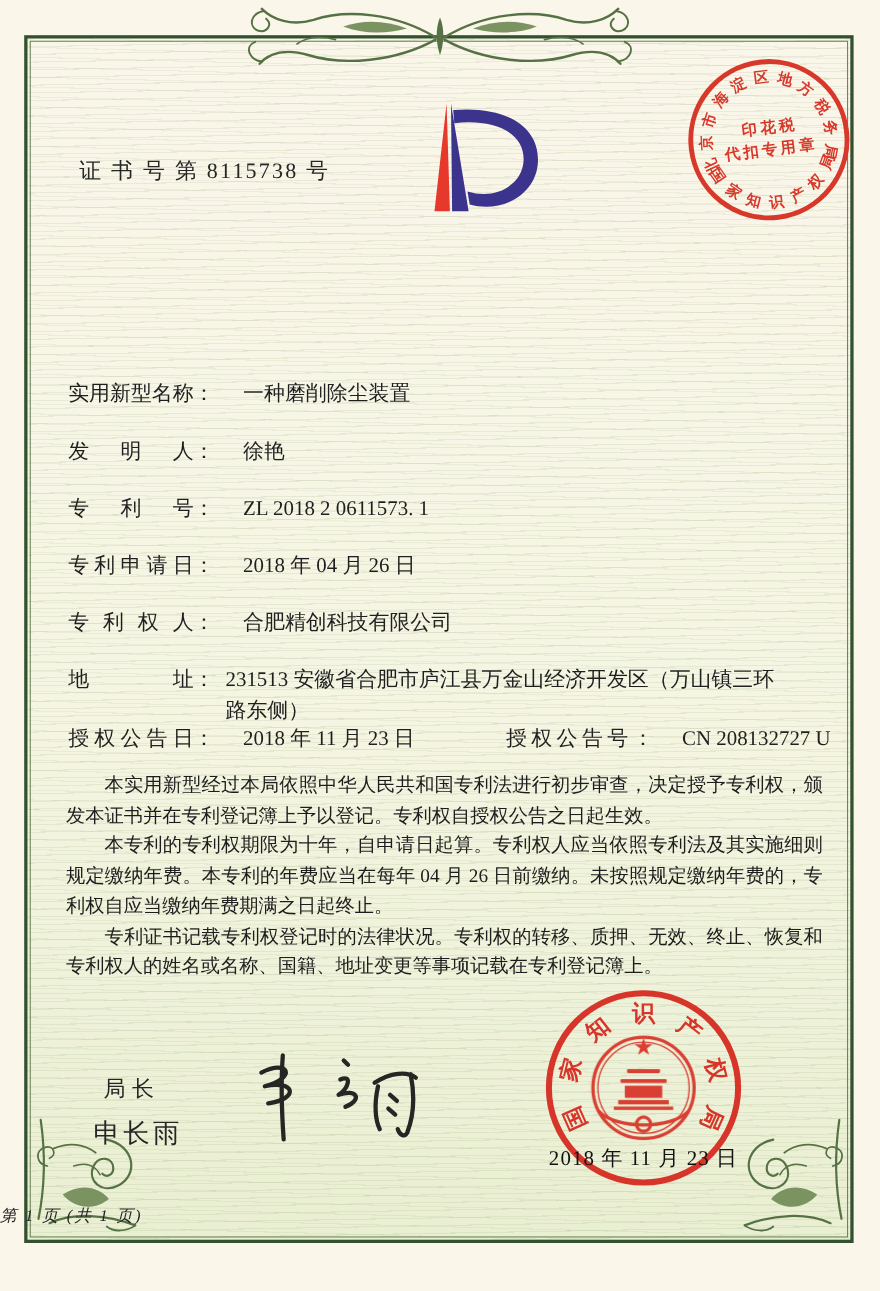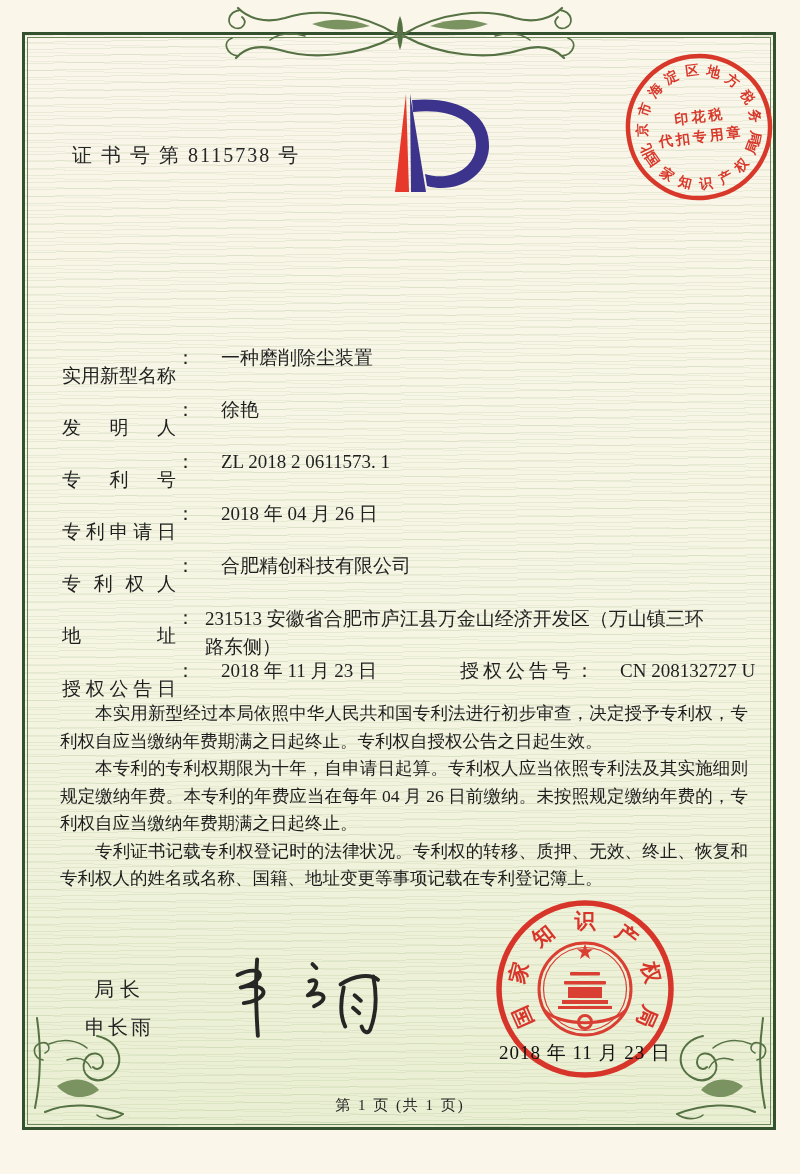--- a/index.html
+++ b/index.html
@@ -20,37 +20,37 @@
     border:3px solid #33512e;
   }
   .frame-inner { position:absolute; inset:2px; border:1px solid #6b8759; }
   .cert-no { position:absolute; left:72px; top:94px; font-size:20px; letter-spacing:2px;margin-top:48px; }
   .title {
     position:absolute; left:0; right:0; top:218px; text-align:center;
     font-size:44px; font-weight:bold; letter-spacing:14px; text-indent:14px; color:#1c1c1c;
   }
   .fields { position:absolute; left:62px; top:345px; font-size:19px; color:#1f1f1f; width:690px; }
   .frow { position:absolute; left:0; white-space:nowrap; }
-  .lbl { display:inline-block; width:114px; text-align:justify; text-align-last:justify; vertical-align:top;margin-top:18px; }
+  .lbl { display:inline-block; width:114px; text-align:justify; text-align-last:justify; vertical-align:top; }
   .val { margin-left:26px; }
   .val-wrap { display:inline-block; margin-left:10px; width:505px; white-space:normal; line-height:28px; vertical-align:top; }
   .frow-right { position:absolute; left:398px; top:0; white-space:nowrap; }
   .lbl-sp { letter-spacing:4px;margin-top:48px; }
   .body-text {
     position:absolute; left:60px; top:700px; width:688px;
     font-size:17.5px; line-height:27.5px; text-align:justify; color:#1d1d1d;
   }
   .body-text p { text-indent:2em; margin:0; }
   .director-label { position:absolute; left:82px; top:976px; font-size:20px; letter-spacing:6px;margin-left:12px; }
-  .director-name  { position:absolute; left:85px; top:1014px; font-size:20px; letter-spacing:3px; }
+  .director-name  { position:absolute; left:85px; top:1014px; font-size:24px; letter-spacing:3px; }
   .seal-date {
     position:absolute; left:492px; top:1040px; width:186px; text-align:center;
     font-size:19px; color:#111; letter-spacing:1px;
   }
-  .footer { position:absolute; left:0; right:0; top:1096px; text-align:center; font-size:15px; letter-spacing:2px; }
+  .footer { position:absolute; left:0; right:0; top:1096px; font-size:15px; letter-spacing:2px;font-style:italic; }
   svg { position:absolute; overflow:visible; }
   .logo-svg  { left:333px; top:86px; }
   .stamp-svg { left:622px; top:50px; transform:rotate(-7deg); }
   .seal-svg  { left:492px; top:896px; }
   .sig-svg   { left:222px; top:946px; }
   .orn-svg   { left:220px; top:4px; }
   .corner-left-svg  { left:27px;  top:1016px; }
   .corner-right-svg { left:663px; top:1016px; transform:scaleX(-1); }
   .stamp-arc { font-size:13.5px; font-weight:bold; fill:#d8382a; text-anchor:middle; dominant-baseline:central; }
   .stamp-mid { font-size:14px; font-weight:bold; fill:#d8382a; text-anchor:middle; dominant-baseline:central; letter-spacing:3px; }
@@ -168,21 +168,21 @@
     </div>
     <div class="frow" style="top:313px">
       <span class="lbl">授权公告日</span><span>：</span><span class="val">2018 年 11 月 23 日</span>
       <span class="frow-right">
         <span class="lbl-sp">授权公告号</span><span>：</span><span class="val">CN 208132727 U</span>
       </span>
     </div>
   </div>
 
   <div class="body-text">
-    <p>本实用新型经过本局依照中华人民共和国专利法进行初步审查，决定授予专利权，专利权自应当缴纳年费期满之日起终止。专利权自授权公告之日起生效。</p>
+    <p>本实用新型经过本局依照中华人民共和国专利法进行初步审查，决定授予专利权，颁发本证书并在专利登记簿上予以登记。专利权自授权公告之日起生效。</p>
     <p>本专利的专利权期限为十年，自申请日起算。专利权人应当依照专利法及其实施细则规定缴纳年费。本专利的年费应当在每年 04 月 26 日前缴纳。未按照规定缴纳年费的，专利权自应当缴纳年费期满之日起终止。</p>
     <p>专利证书记载专利权登记时的法律状况。专利权的转移、质押、无效、终止、恢复和专利权人的姓名或名称、国籍、地址变更等事项记载在专利登记簿上。</p>
   </div>
 
   <div class="director-label">局长</div>
   <div class="director-name">申长雨</div>
 
   <svg class="sig-svg" width="195" height="108" viewBox="0 0 250 120">
     <g stroke="#161616" fill="none" stroke-width="5" stroke-linecap="round" stroke-linejoin="round" opacity="0.92">
       <path d="M45,8 C 43,35 44,78 46,106"></path>

